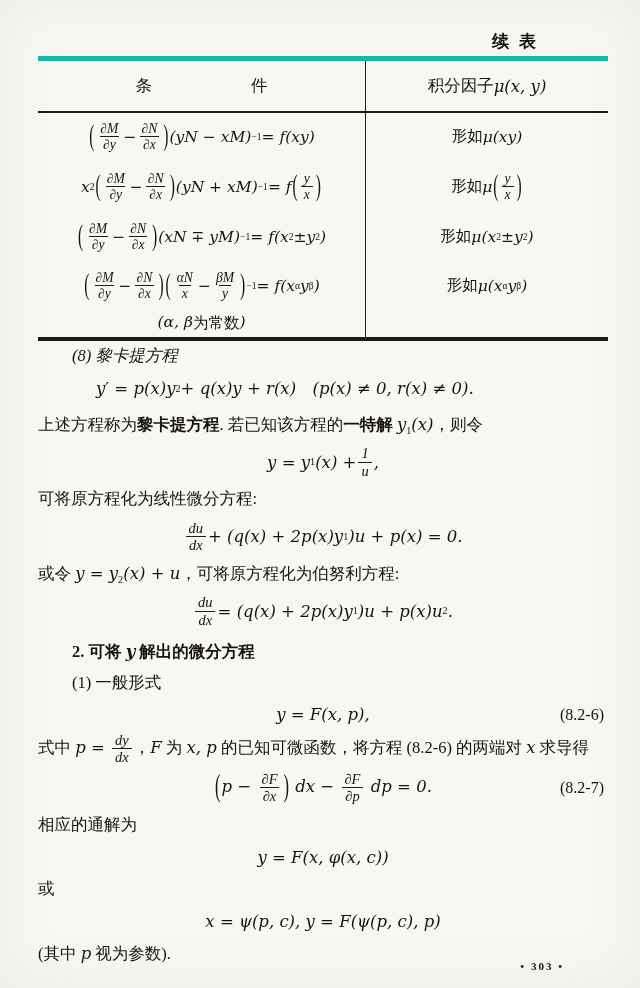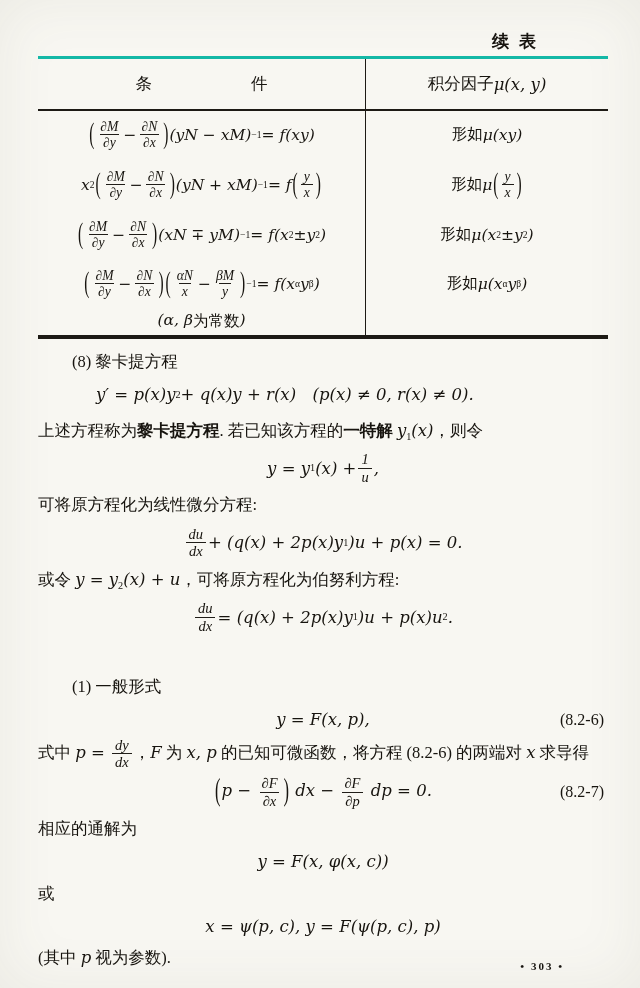--- a/index.html
+++ b/index.html
@@ -29,53 +29,53 @@
     display:inline-block;transform:scaleY(1.9);transform-origin:center;
     margin:0 1px;font-style:normal;vertical-align:middle;padding-bottom:2px;
   }
   
   .cont-label{
     text-align:right;padding-right:62px;font-size:17px;font-weight:700;
     letter-spacing:10px;height:26px;
   }
   
   .tbl{
-    border-top:3px solid #14b8a6;
+    border-top:5px solid #14b8a6;
     border-bottom:4px solid #1d1a15;
     font-size:15.5px;
   }
   .trow{display:grid;grid-template-columns:327px 1fr;}
   .trow .cell{
     display:flex;align-items:center;justify-content:center;
     padding:2px 4px;box-sizing:border-box;
   }
   .trow .cell.right{border-left:1.6px solid #1d1a15;}
   .trow.head{border-bottom:2px solid #1d1a15;}
   .trow.head .cell{font-size:16.5px;min-height:50px;}
   .trow.r1 .cell{min-height:47px;}
   .trow.r2 .cell{min-height:53px;}
   .trow.r3 .cell{min-height:47px;}
   .trow.r4 .cell{min-height:51px;}
   .trow.note-row .cell{min-height:26px;align-items:flex-start;}
   
   .body-text{font-size:16.5px;}
   .para{line-height:1.85;margin:0;}
-  .indent1{padding-left:34px;margin-top:33px;}
+  .indent1{padding-left:34px;}
   .indent2{padding-left:58px;text-align:right;}
   .eq{
     display:flex;align-items:center;justify-content:center;
     font-size:16.5px;min-height:34px;
   }
   .eq.tall{min-height:44px;}
   .eq-labeled{position:relative;}
   .eq-label{
     position:absolute;right:4px;top:50%;transform:translateY(-50%);
     font-style:normal;font-size:16px;
   }
-  .mt4{margin-top:4px;} .mt8{margin-top:8px;}
+  .mt4{margin-top:4px;} .mt8{margin-top:0;font-style:italic;}
   .heading-line{font-weight:700;}
   
   .page-num{
     position:absolute;right:76px;bottom:16px;
     font-weight:700;font-size:11px;letter-spacing:2px;
   }
 </style>
 </head>
 <body>
 
@@ -280,20 +280,21 @@
           <span class="num">du</span>
           <span class="den">dx</span>
         </span>
         <span class="mi"> = (q(x) + 2p(x)y</span>
         <sub>1</sub>
         <span class="mi">)u + p(x)u</span>
         <sup>2</sup>
         <span class="mi">.</span>
       </div>
 
+    <p class="para indent1 mt4 heading-line"><span class="rm bold">2.</span><span class="rm"> 可将 </span><span class="mi">y</span><span class="rm"> 解出的微分方程</span></p>
 
     <p class="para indent1">(1) 一般形式</p>
 
     <div class="eq eq-labeled">
       <span><span class="mi">y = F(x, p),</span></span>
       <span class="eq-label">(8.2-6)</span>
     </div>
 
     <p class="para"><span class="rm">式中 </span><span class="mi">p = </span><span class="frac">
           <span class="num">dy</span>

